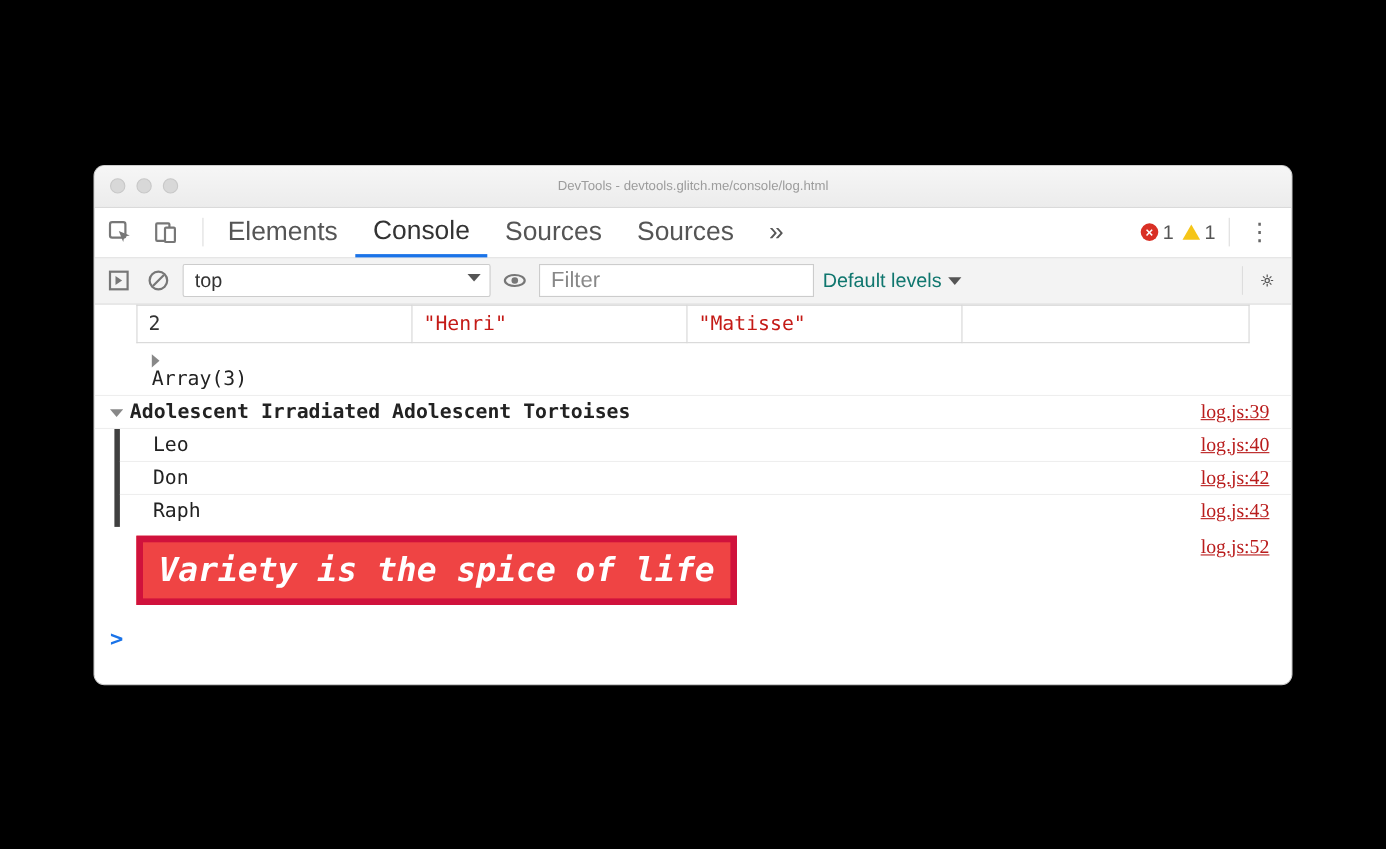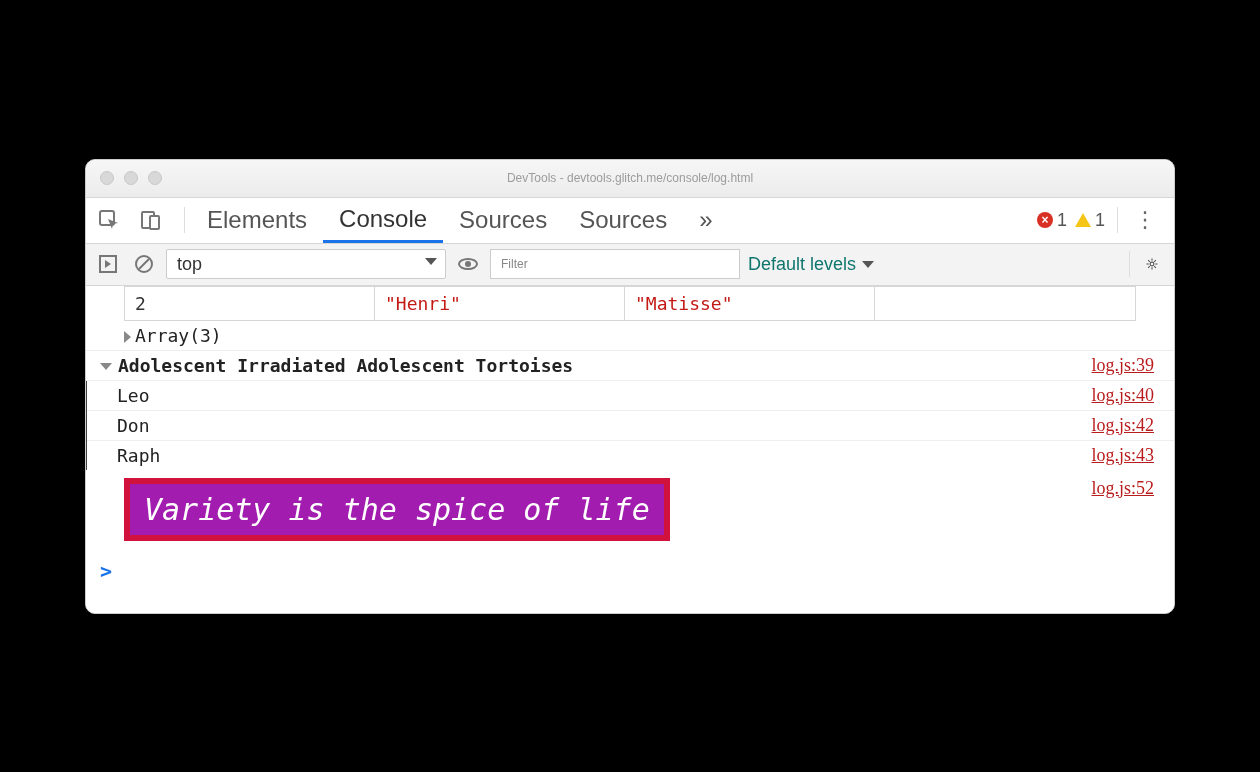--- a/index.html
+++ b/index.html
@@ -97,21 +97,21 @@
     position: absolute; right: 8px; top: 8px;
     width: 0; height: 0;
     border-left: 6px solid transparent;
     border-right: 6px solid transparent;
     border-top: 7px solid #555;
   }
   .filter-input {
     height: 30px;
     border: 1px solid #ccc;
     padding: 0 10px;
-    font-size: 12px;
+    font-size: 20px;
     color: #737373;
     background: #fff;
     width: 250px;
   }
   .filter-input::placeholder { color: #888; }
   .levels { display: flex; align-items: center; gap: 6px; color: #0f766e; }
   .levels .chev {
     width: 0; height: 0;
     border-left: 6px solid transparent;
     border-right: 6px solid transparent;
@@ -167,37 +167,38 @@
   }
   .msg { flex: 1; }
   .src {
     color: #b91c1c;
     text-decoration: underline;
     font-family: Liberation Serif, serif;
     padding-right: 6px;
     white-space: nowrap;
   }
   .group-header { font-weight: bold; display: flex; align-items: center; }
-  .group-body { border-left: 1px solid #404040; }
+  .group-body { border-left: 5px solid #404040; margin-left: 18px; }
   .group-body .line { padding-left: 30px; }
   .styled-log {
     display: flex;
     align-items: flex-start;
     padding: 8px 14px;
   }
   .spice {
-    background: #a21caf;
+    background: #ef4444;
     color: #fff;
     border: 6px solid #d0123c;
     padding: 8px 14px;
     font-style: italic;
     font-size: 30px;
     font-family: Menlo, Consolas, monospace;
     margin-left: 24px;
     flex: 0 0 auto;
+    font-weight: bold;
   }
   .prompt {
     color: #1a73e8;
     font-family: Menlo, Consolas, monospace;
     font-size: 20px;
     padding: 10px 14px;
     font-weight: bold;
   }
   svg { display: block; }
 </style>
@@ -306,21 +307,21 @@
             <tr>
           <td class="idx">2</td>
           <td class="str">"Henri"</td>
           <td class="str">"Matisse"</td>
           <td class="empty"></td>
         </tr>
       </tbody>
         </table>
     </div>
 
-    <div class="line" style="border-bottom:1px solid #eee; padding-left:38px;">
+    <div class="line" style="border-bottom:1px solid #eee; padding-left:52px;flex-direction:column;">
       <span class="arrow right"></span>
       <span class="msg">Array(3)</span>
     </div>
 
     <div class="line">
       <span class="arrow down"></span>
       <span class="msg group-header">Adolescent Irradiated Adolescent Tortoises</span>
       <span class="src">log.js:39</span>
     </div>
     <div class="group-body">

